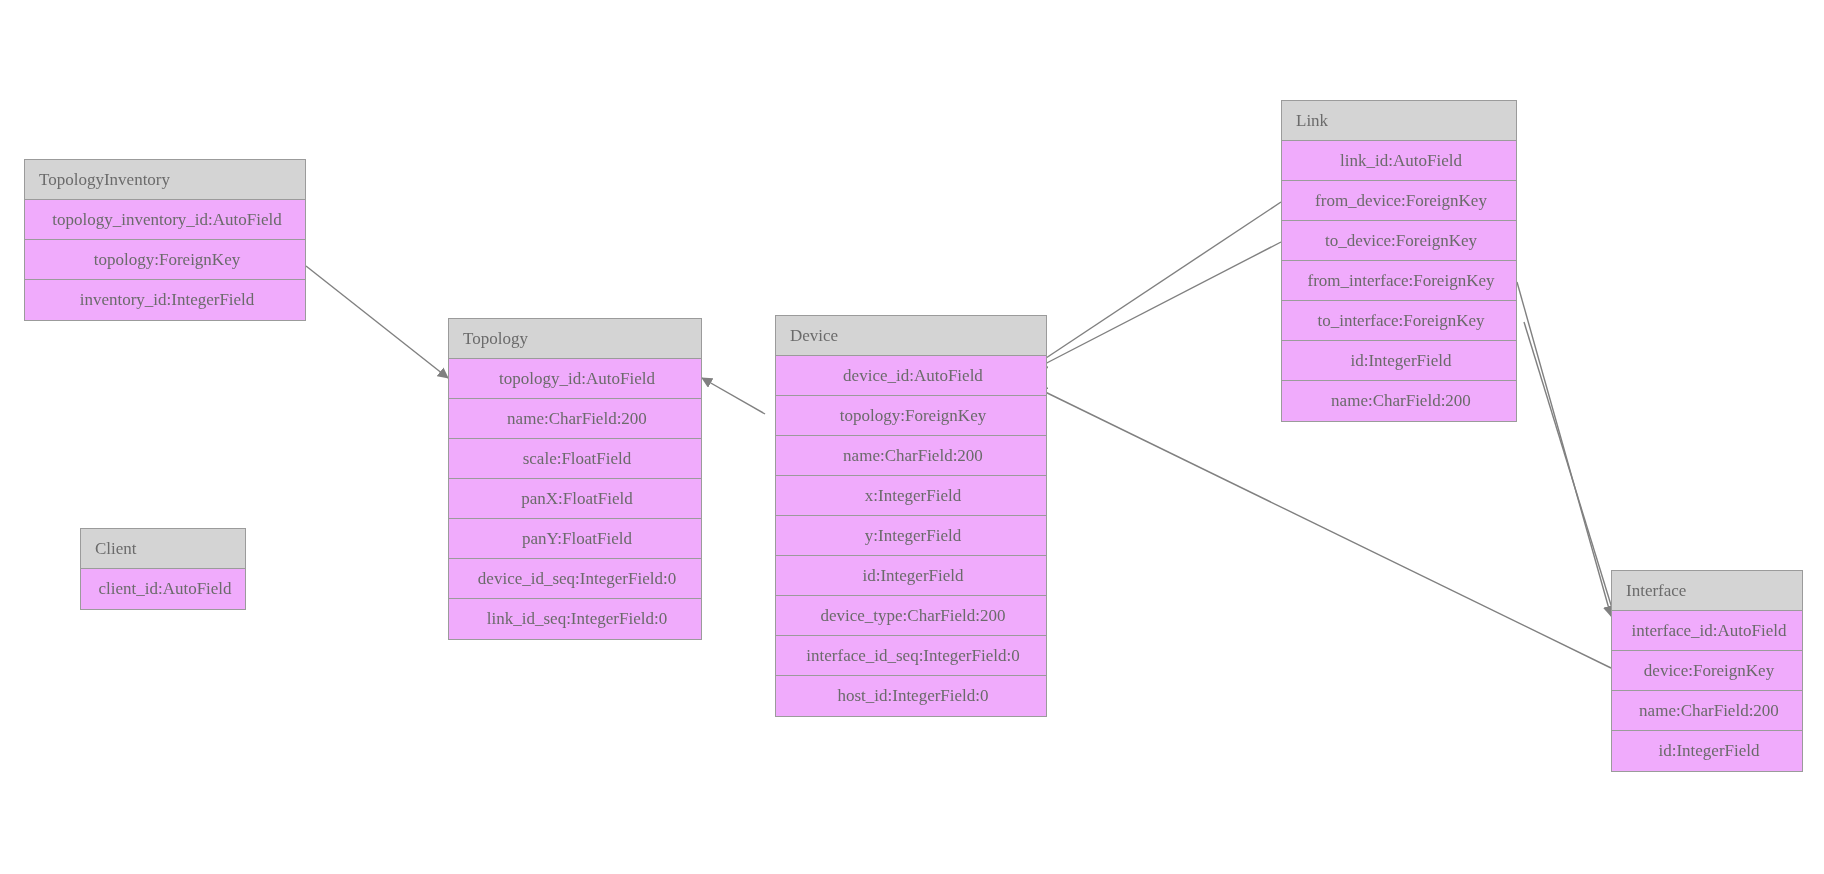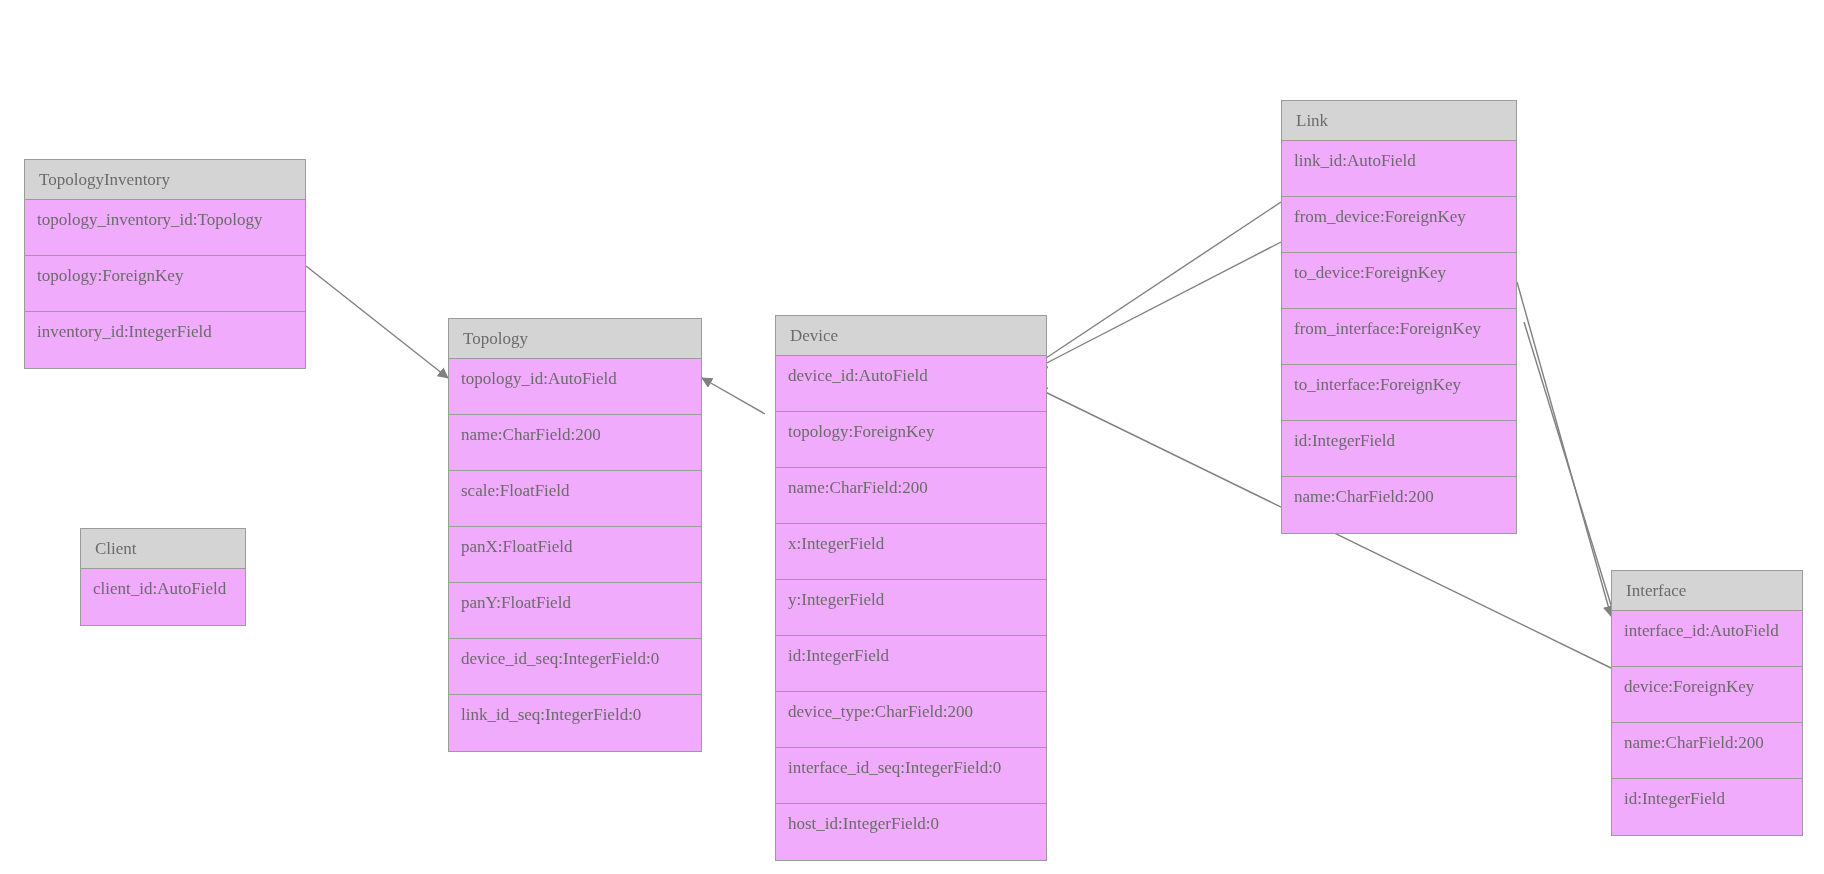--- a/index.html
+++ b/index.html
@@ -43,28 +43,29 @@
     height: 40px;
     padding: 0 0 0 14px;
     white-space: nowrap;
     overflow: hidden;
   }
   .entity-fields {
     display: block;
   }
   .entity-field {
     box-sizing: border-box;
-    height: 56px;
+    height: 40px;
     line-height: 40px;
     color: #6b6b6b;
     font-size: 17px;
     padding: 0 8px 0 12px;
     border-bottom: 1px solid #9b9b9b;
     white-space: nowrap;
     overflow: hidden;
+    text-align: center;
   }
   .entity-field:last-child {
     border-bottom: none;
   }
 </style>
 </head>
 <body>
 
 <div id="canvas">
 
@@ -82,21 +83,21 @@
         <line x1="1517" y1="282" x2="1611" y2="616" marker-end="url(#arrowfill)"></line>
         <line x1="1524" y1="322" x2="1615" y2="618" marker-end="url(#arrowfill)"></line>
         <line x1="1611" y1="668" x2="1037" y2="388" marker-end="url(#arrowfill)"></line>
       </g>
   </svg>
 
   <div id="entities">
       <div class="entity" style="left: 24px; top: 159px; width: 282px;">
         <div class="entity-header">TopologyInventory</div>
         <div class="entity-fields">
-          <div class="entity-field">topology_inventory_id:Topology</div>
+          <div class="entity-field">topology_inventory_id:AutoField</div>
           <div class="entity-field">topology:ForeignKey</div>
           <div class="entity-field">inventory_id:IntegerField</div>
         </div>
       </div>
       <div class="entity" style="left: 448px; top: 318px; width: 254px;">
         <div class="entity-header">Topology</div>
         <div class="entity-fields">
           <div class="entity-field">topology_id:AutoField</div>
           <div class="entity-field">name:CharField:200</div>
           <div class="entity-field">scale:FloatField</div>

